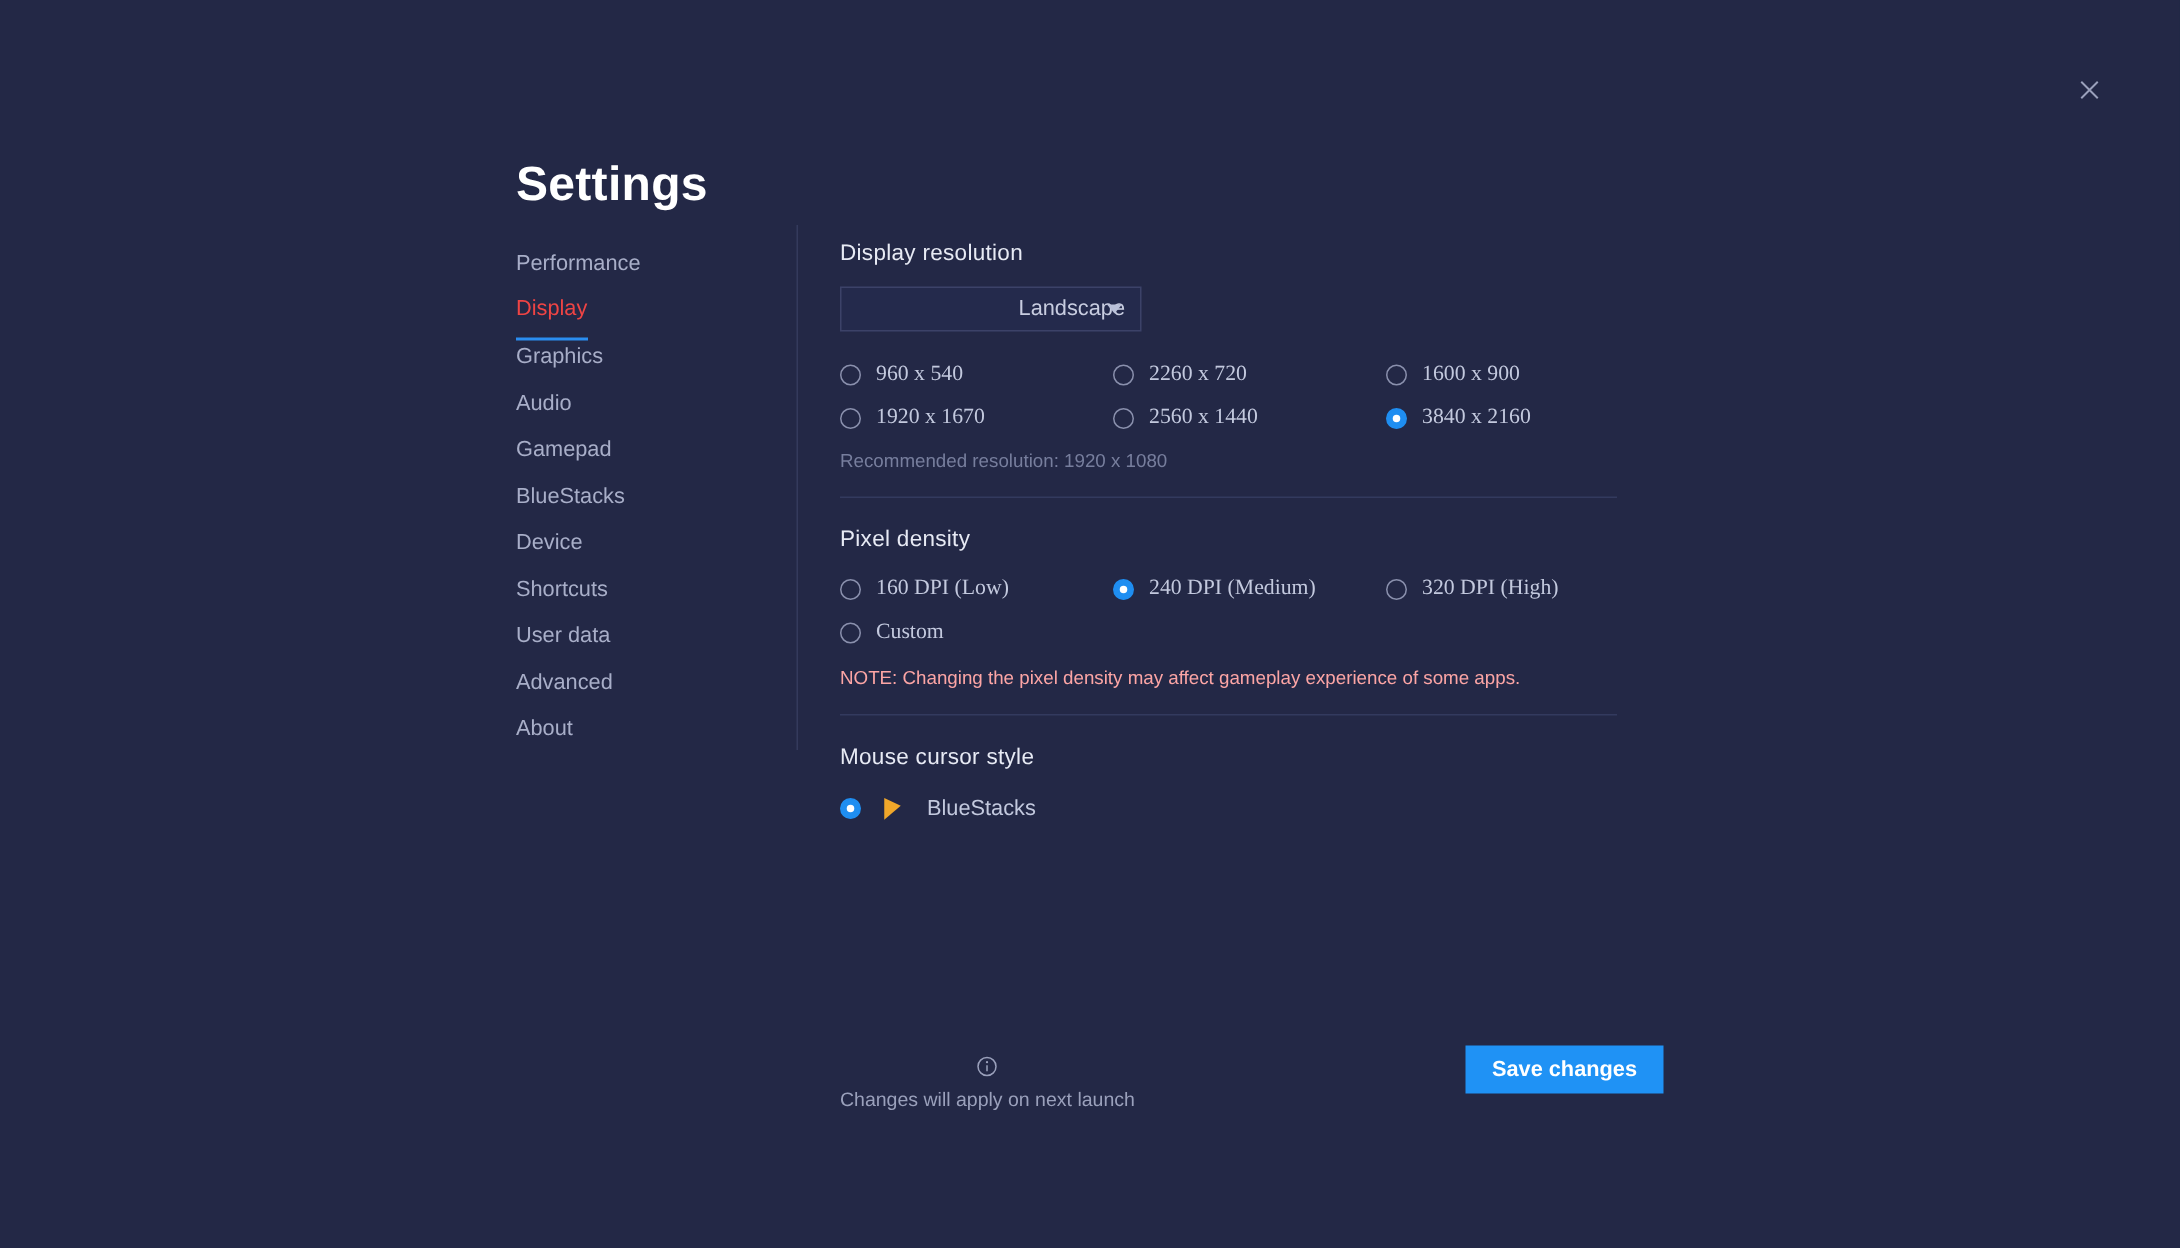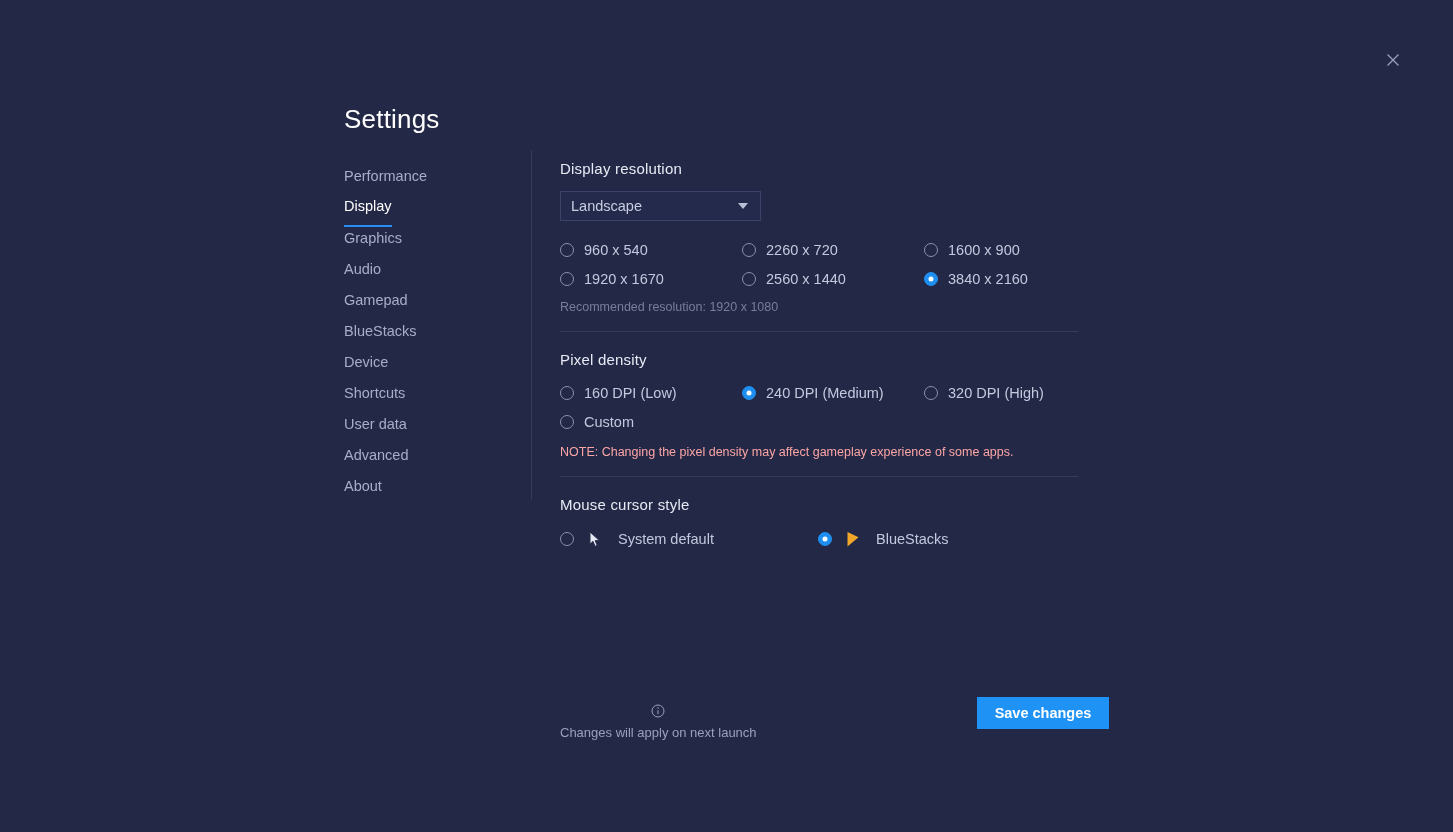--- a/index.html
+++ b/index.html
@@ -31,22 +31,22 @@
     justify-content: center;
     cursor: pointer;
   }
   .close-btn svg { display: block; }
 
   
   .page-title {
     position: absolute;
     left: 344px;
     top: 104px;
-    font-size: 26px;
-    font-weight: normal;
+    font-size: 32px;
+    font-weight: bold;
     color: #ffffff;
     letter-spacing: 0.2px;
   }
 
   
   .sidebar {
     position: absolute;
     left: 344px;
     top: 165px;
     width: 170px;
@@ -54,21 +54,21 @@
   .sidebar-item {
     font-size: 14.5px;
     color: #a8aec8;
     height: 31px;
     line-height: 22px;
     cursor: pointer;
     white-space: nowrap;
     width: max-content;
   }
   .sidebar-item.active {
-    color: #ffffff;
+    color: #ef4444;
     border-bottom: 2px solid #2a8df0;
     line-height: 20px;
     padding-bottom: 2px;
     height: 31px;
   }
 
   .vdivider {
     position: absolute;
     left: 531px;
     top: 150px;
@@ -97,20 +97,21 @@
     position: relative;
     width: 201px;
     height: 30px;
     border: 1px solid #3c4268;
     background: #242a4c;
     display: flex;
     align-items: center;
     padding: 0 10px;
     cursor: pointer;
     margin-bottom: 18px;
+    justify-content: flex-end;
   }
   .dropdown-label {
     font-size: 14.5px;
     color: #c8cde0;
   }
   .dropdown-arrow {
     position: absolute;
     right: 12px;
     top: 50%;
     transform: translateY(-50%);
@@ -118,20 +119,21 @@
     border-left: 5px solid transparent;
     border-right: 5px solid transparent;
     border-top: 6px solid #b9c0d8;
   }
 
   
   .radio-grid {
     display: grid;
     grid-template-columns: 182px 182px 1fr;
     row-gap: 8px;
+    font-family: Liberation Serif, serif;
   }
   .radio-row {
     display: flex;
     align-items: center;
     cursor: pointer;
     height: 21px;
   }
   .radio {
     width: 14px;
     height: 14px;
@@ -327,29 +329,20 @@
 
       <div class="note">NOTE: Changing the pixel density may affect gameplay experience of some apps.</div>
     </div>
 
     <div class="hdivider"></div>
 
     <div class="block">
       <div class="section-title">Mouse cursor style</div>
 
       <div class="cursor-grid">
-        <div class="cursor-opt">
-          <span class="radio"></span>
-          <span class="cursor-glyph">
-            <svg width="13" height="17" viewBox="0 0 13 17">
-              <path d="M1 1 L1 13.2 L4.0 10.3 L6.1 15.3 L8.2 14.4 L6.2 9.6 L10.4 9.6 Z" fill="#e8eaf2" stroke="#2b3150" stroke-width="1"></path>
-            </svg>
-          </span>
-          <span class="radio-label">System default</span>
-        </div>
 
         <div class="cursor-opt">
           <span class="radio checked"></span>
           <span class="cursor-glyph">
             <svg width="14" height="17" viewBox="0 0 14 17">
               <path d="M1.5 1 L1.5 15.5 L12.5 6.2 Z" fill="#f0a72a"></path>
             </svg>
           </span>
           <span class="radio-label">BlueStacks</span>
         </div>

